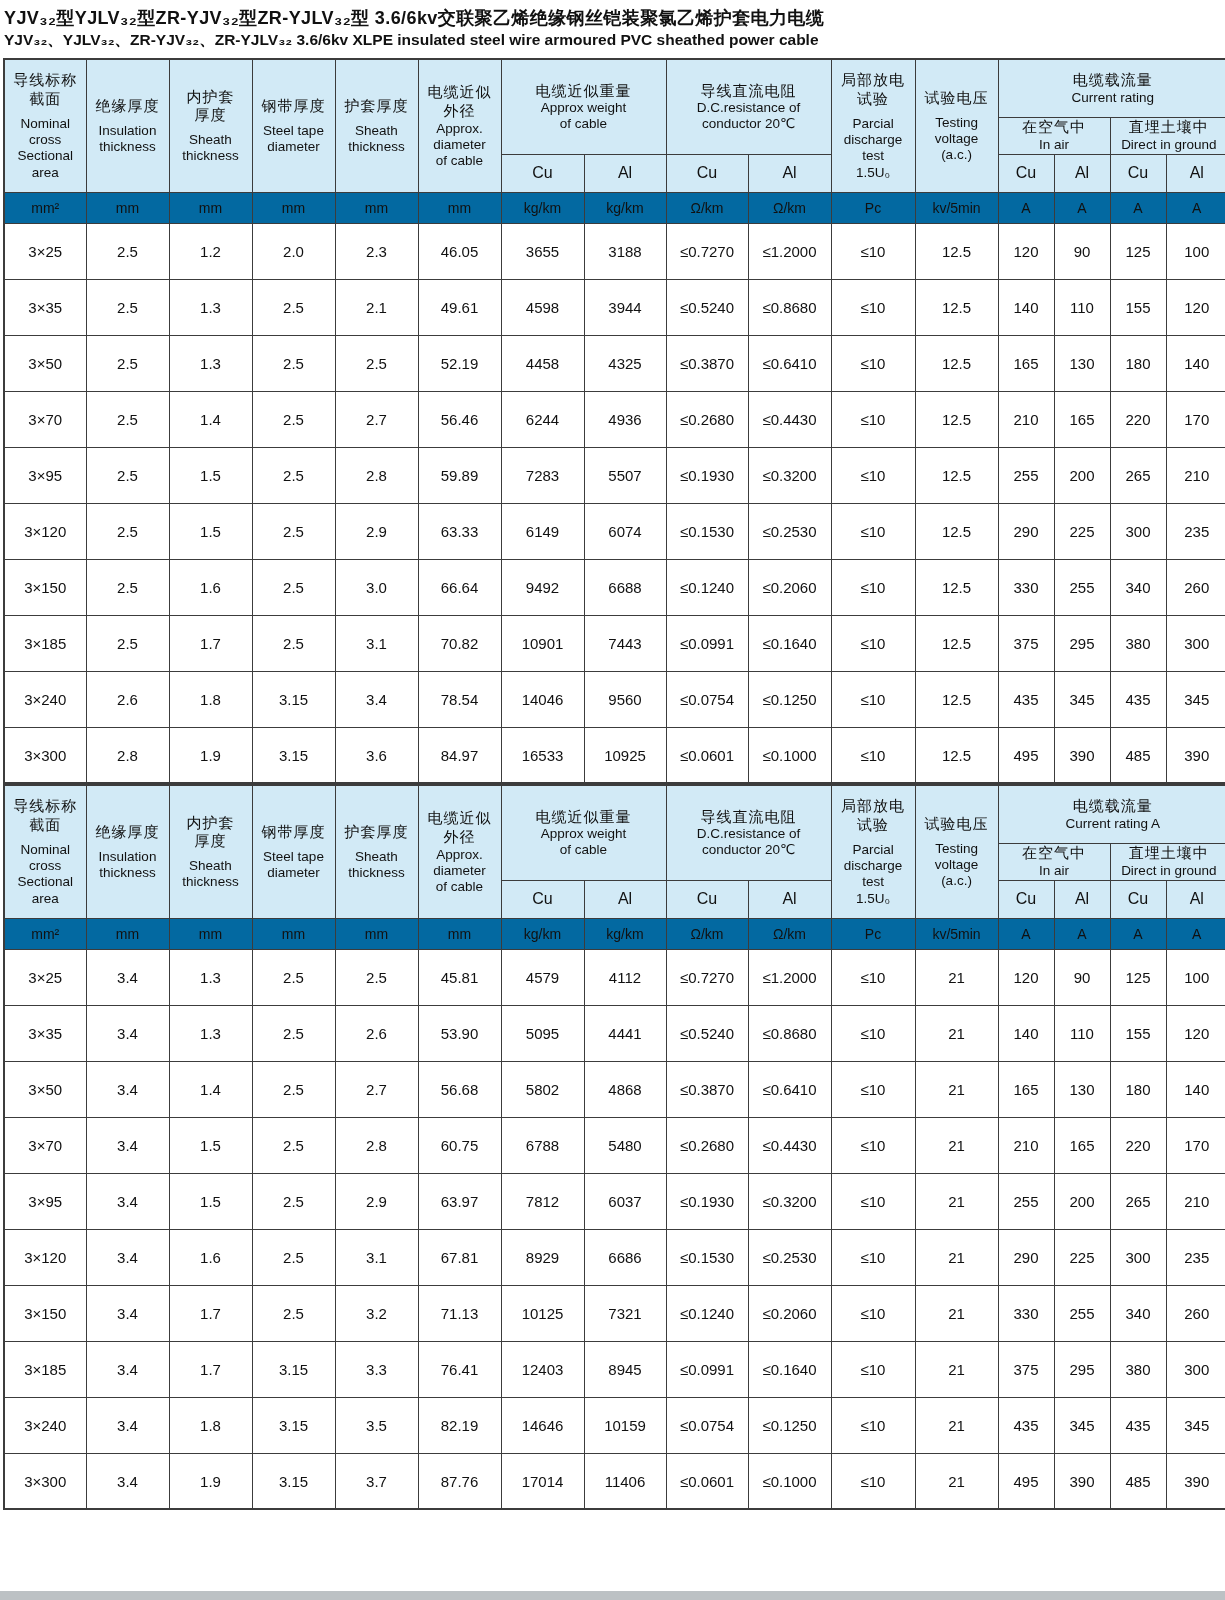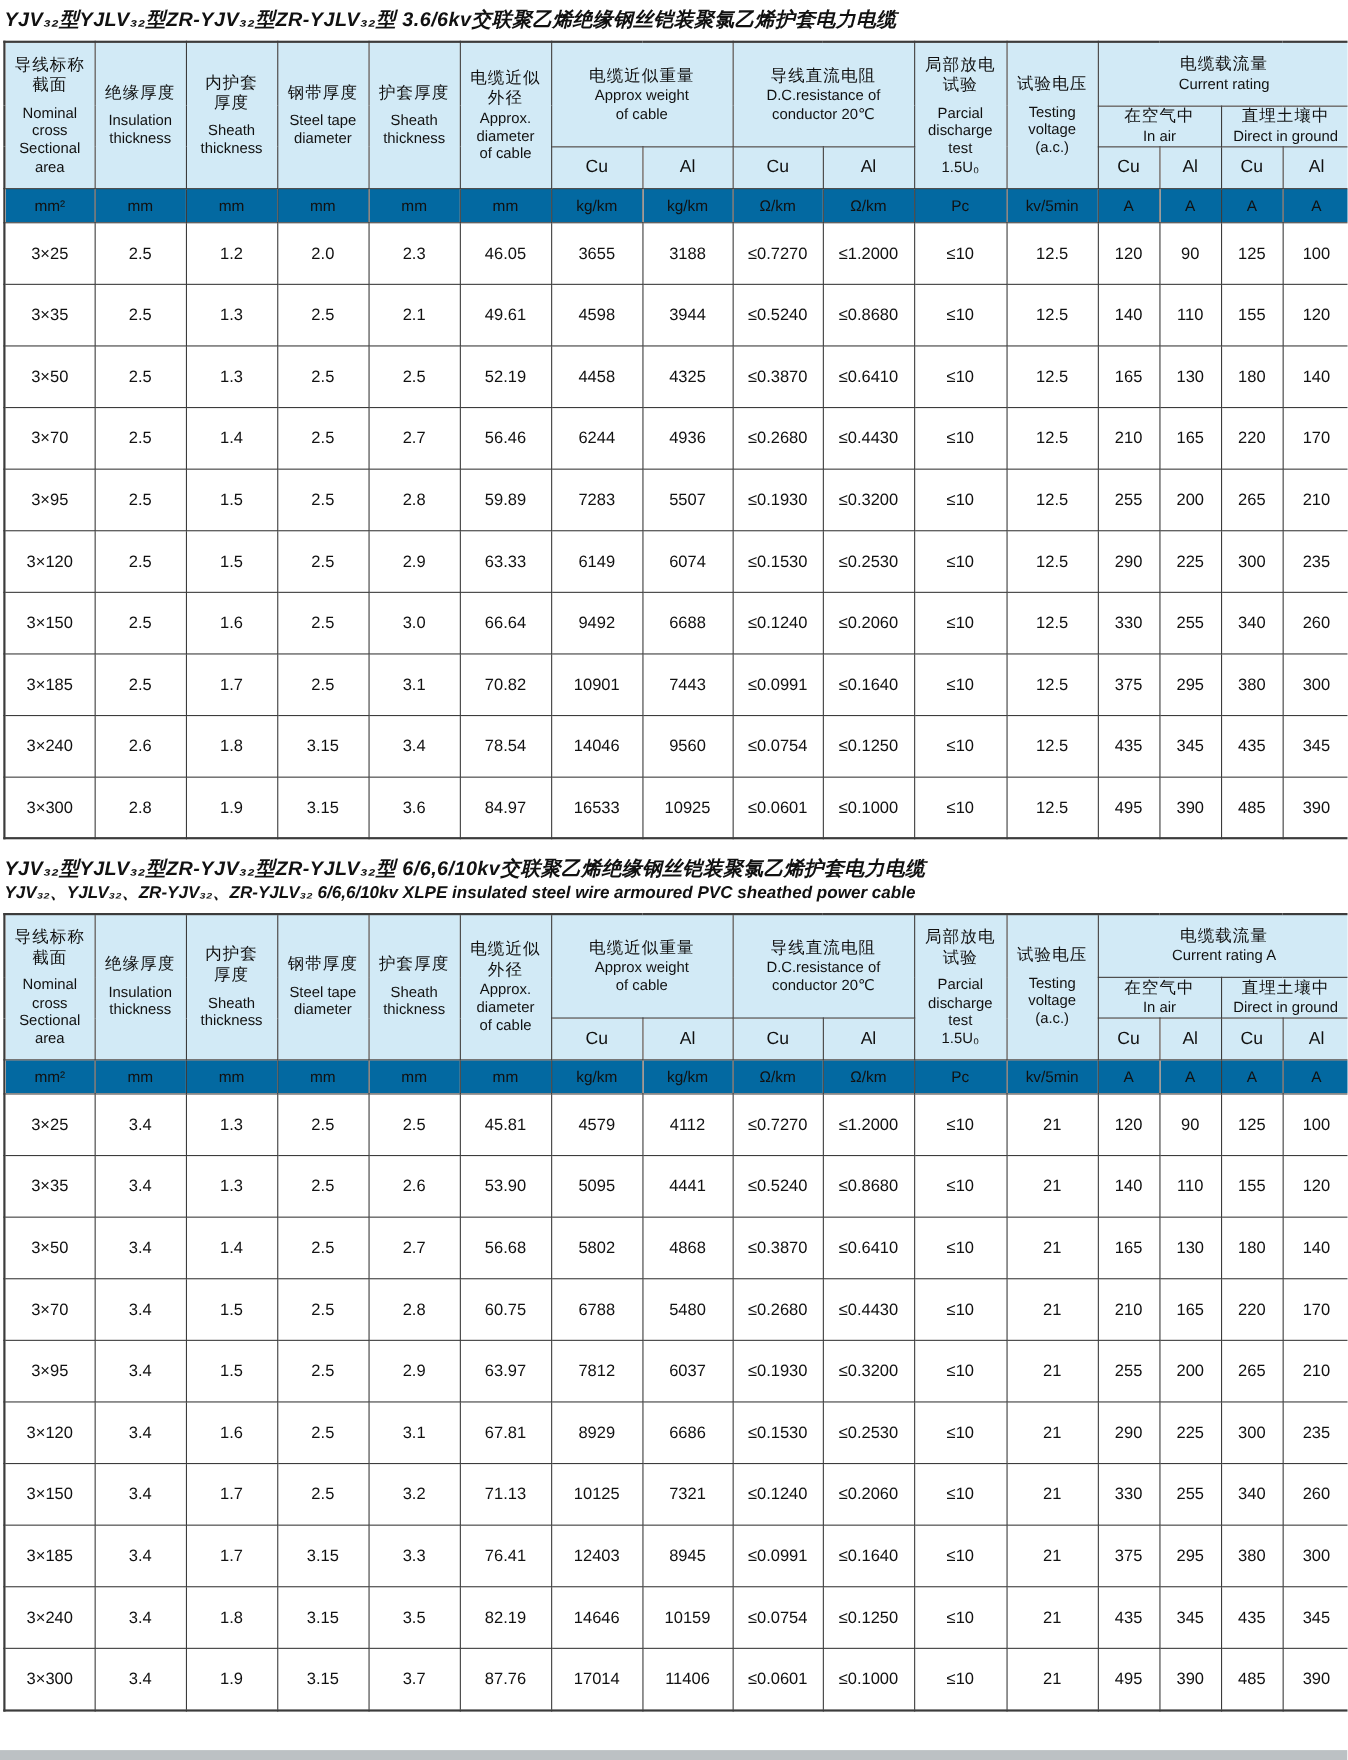--- a/index.html
+++ b/index.html
@@ -3,21 +3,21 @@
 <meta charset="utf-8">
 <style>
   * { margin:0; padding:0; box-sizing:border-box; }
   html,body { background:#ffffff; }
   body {
     width:1225px; height:1600px; overflow:hidden;
     font-family:"Liberation Sans","DejaVu Sans",sans-serif;
     color:#111; position:relative;
   }
   .page { padding:7px 1px 0 3px; }
-  .title-block { margin:0 0 7px 1px;font-style:italic; }
+  .title-block { margin:0 0 7px 1px; }
   .title-block.second { margin-top:15px; }
   .title-cn { font-size:18px; font-weight:bold; letter-spacing:0.4px; line-height:1.3; }
   .title-en { font-size:15.5px; font-weight:bold; line-height:1.35; }
 
   table.spec {
     border-collapse:collapse; table-layout:fixed; width:1220px;
     border:2px solid #3c3c3c;
   }
   table.spec th, table.spec td {
     border:1px solid #3c3c3c;
@@ -43,20 +43,21 @@
     background:#bcc1c4;
   }
 </style>
 </head>
 <body>
 
 <div class="page">
 
   <div class="title-block">
     <div class="title-cn">YJV₃₂型YJLV₃₂型ZR-YJV₃₂型ZR-YJLV₃₂型 3.6/6kv交联聚乙烯绝缘钢丝铠装聚氯乙烯护套电力电缆</div>
+    <div class="title-en">YJV₃₂、YJLV₃₂、ZR-YJV₃₂、ZR-YJLV₃₂ 3.6/6kv XLPE insulated steel wire armoured PVC sheathed power cable</div>
   </div>
 
   <table class="spec">
     <colgroup>
       <col style="width:82px">
         <col style="width:83px">
         <col style="width:83px">
         <col style="width:83px">
       <col style="width:83px">
         <col style="width:83px">
@@ -354,24 +355,20 @@
           <td>≤10</td>
           <td>12.5</td>
           <td>495</td>
           <td>390</td>
           <td>485</td>
           <td>390</td>
         </tr>
       </tbody>
   </table>
 
-  <div class="title-block second">
-    <div class="title-cn">YJV₃₂型YJLV₃₂型ZR-YJV₃₂型ZR-YJLV₃₂型 6/6,6/10kv交联聚乙烯绝缘钢丝铠装聚氯乙烯护套电力电缆</div>
-    <div class="title-en">YJV₃₂、YJLV₃₂、ZR-YJV₃₂、ZR-YJLV₃₂ 6/6,6/10kv XLPE insulated steel wire armoured PVC sheathed power cable</div>
-  </div>
 
   <table class="spec">
     <colgroup>
       <col style="width:82px">
         <col style="width:83px">
         <col style="width:83px">
         <col style="width:83px">
       <col style="width:83px">
         <col style="width:83px">
         <col style="width:83px">

